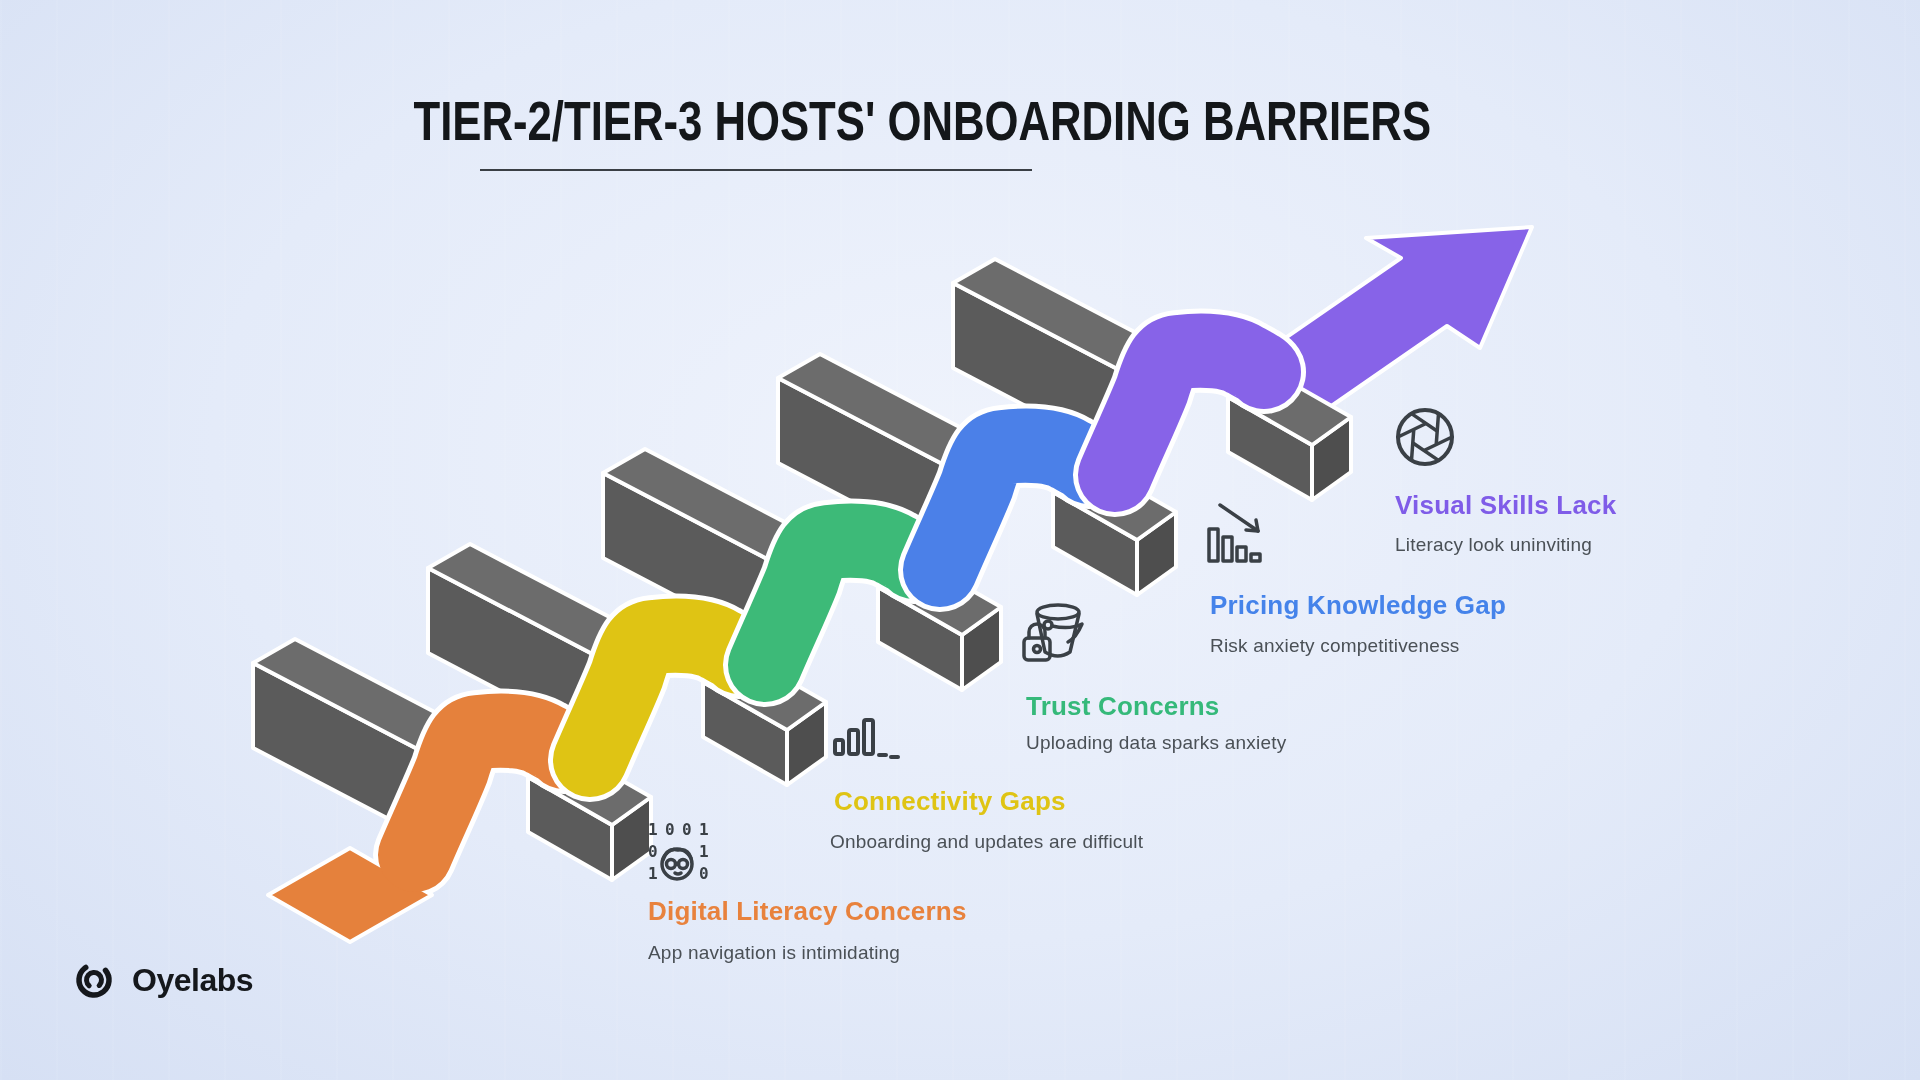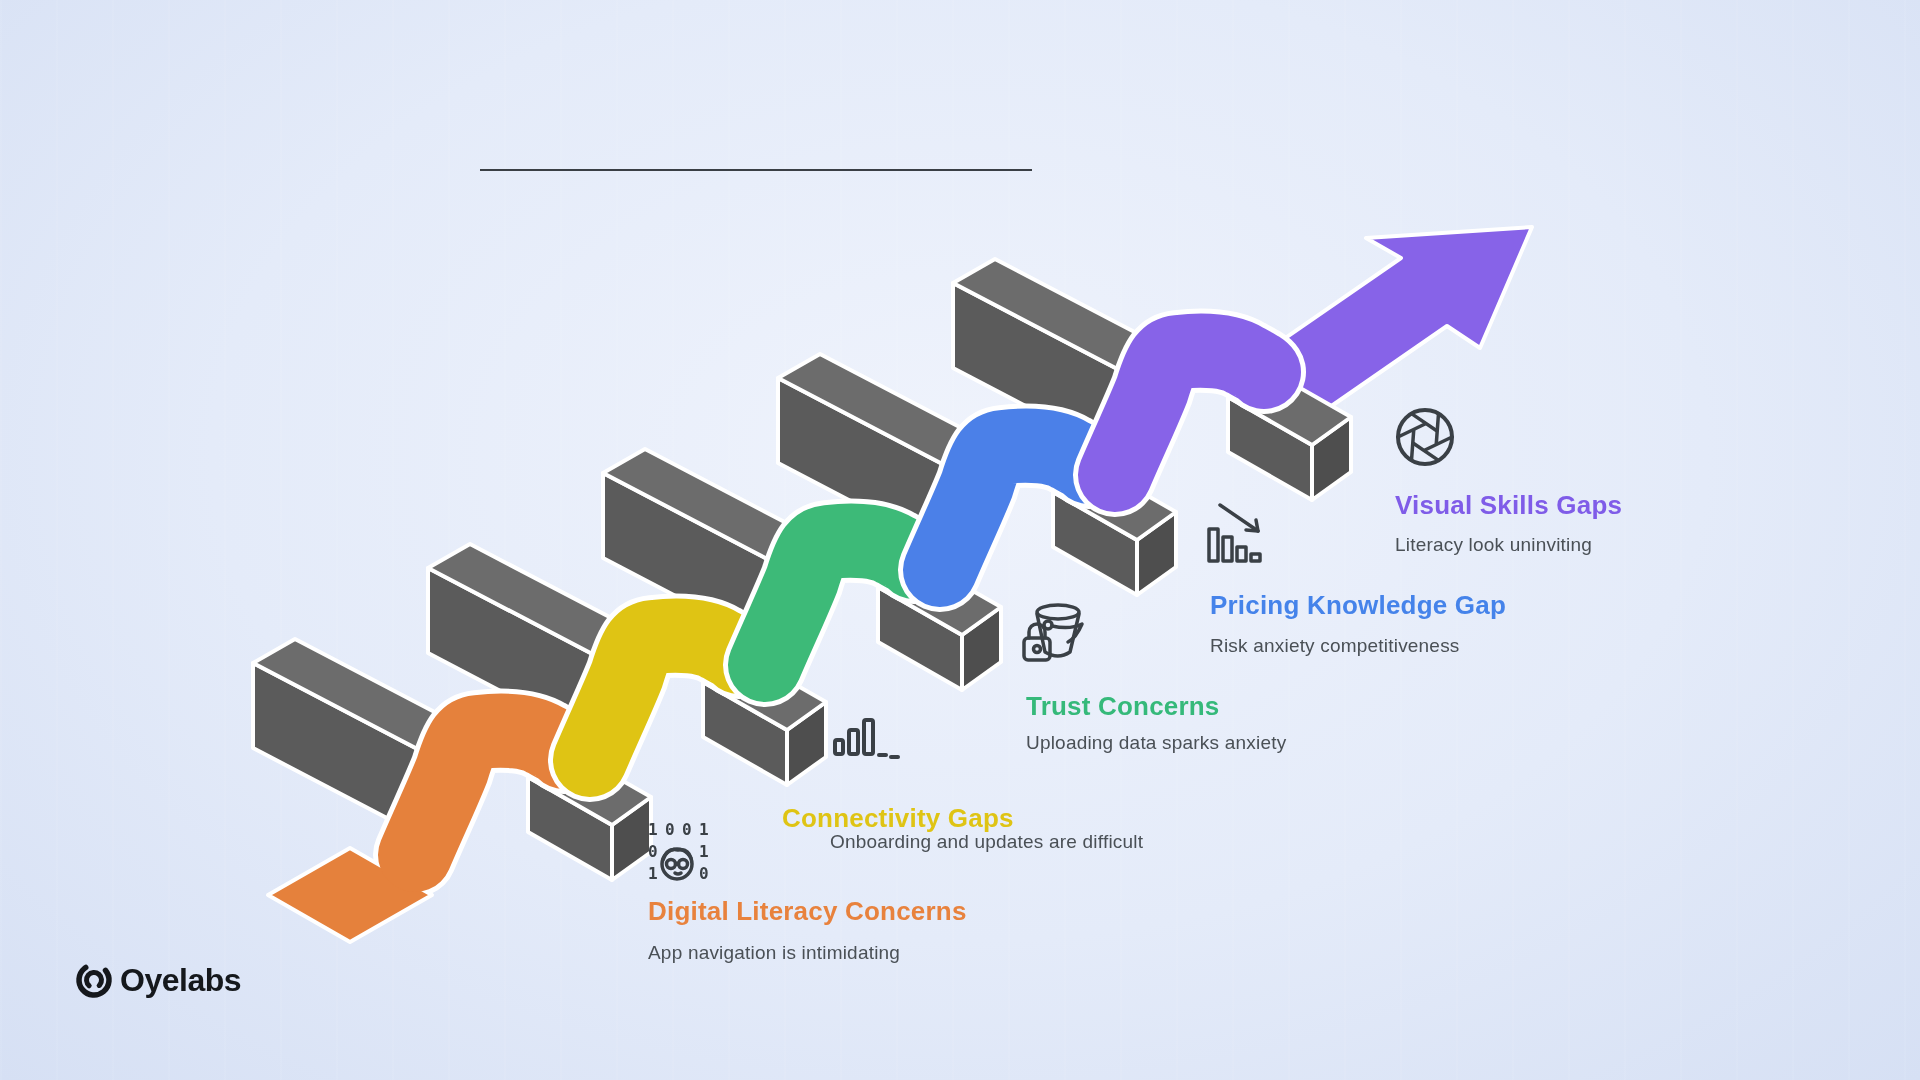--- a/index.html
+++ b/index.html
@@ -24,28 +24,31 @@
   .rib-core{fill:none;stroke:currentColor;stroke-width:74;stroke-linecap:round;}
   .tail{fill:currentColor;stroke:#FFFFFF;stroke-width:4;stroke-linejoin:round;}
   .arrow{stroke:#FFFFFF;stroke-width:4;stroke-linejoin:round;}
   .item{position:absolute;}
   .item-heading{position:absolute;font-size:26px;font-weight:700;white-space:nowrap;letter-spacing:.2px;}
   .item-desc{position:absolute;font-size:19px;font-weight:400;color:#4A5056;white-space:nowrap;letter-spacing:.2px;}
   .item-icon{position:absolute;}
   .icon-stroke{fill:none;stroke:#3A4046;stroke-width:3.5;stroke-linecap:round;stroke-linejoin:round;}
   .icon-bold{fill:none;stroke:#3A4046;stroke-width:4;stroke-linecap:round;stroke-linejoin:round;}
   .icon-digit{font-family:"DejaVu Sans Mono",monospace;font-size:16px;font-weight:700;fill:#3A4046;}
-  .logo{position:absolute;left:72px;top:958px;display:flex;align-items:center;gap:4px;}
+  .logo{position:absolute;left:72px;top:958px;display:flex;align-items:center;gap:16px;}
   .logo-text{font-size:32px;font-weight:700;color:#15181C;letter-spacing:-.5px;}
 </style>
 </head>
 <body>
 
 <div class="canvas">
 
+  <div class="title-wrap">
+    <div class="title">TIER-2/TIER-3 HOSTS' ONBOARDING BARRIERS</div>
+  </div>
   <div class="title-underline"></div>
 
   <svg class="scene" viewBox="0 0 1920 1080">
     <defs>
       <g id="barBack">
         <path class="bar-near" d="M -247,-52 L -73,39 L -73,124 L -247,33 Z"></path>
         <path class="bar-end" d="M -73,39 L -31,15 L -31,100 L -73,124 Z"></path>
         <path class="bar-top" d="M -247,-52 L -73,39 L -31,15 L -205,-76 Z"></path>
       </g>
       <g id="barFront">
@@ -118,21 +121,21 @@
   </div>
 
   <div class="item">
     <svg class="item-icon" style="left:832px;top:714px" width="70" height="50" viewBox="0 0 70 50">
       <rect class="icon-bold" x="3" y="26" width="8" height="14" rx="2"></rect>
       <rect class="icon-bold" x="17" y="16" width="9" height="24" rx="2"></rect>
       <rect class="icon-bold" x="32" y="6" width="9" height="34" rx="2"></rect>
       <path class="icon-bold" d="M47,41 L54,41"></path>
       <path class="icon-bold" d="M59,43 L66,43"></path>
     </svg>
-    <div class="item-heading" style="left: 782px; top: 786px; color: rgb(223, 196, 20); margin-top: 17px;">Connectivity Gaps</div>
+    <div class="item-heading" style="left: 834px; top: 786px; color: rgb(223, 196, 20);">Connectivity Gaps</div>
     <div class="item-desc" style="left:830px;top:831px">Onboarding and updates are difficult</div>
   </div>
 
   <div class="item">
     <svg class="item-icon" style="left:1018px;top:600px" width="74" height="72" viewBox="0 0 74 72">
       <ellipse class="icon-stroke" cx="40" cy="12" rx="21" ry="7"></ellipse>
       <path class="icon-stroke" d="M19,14 L27,52 Q40,60 52,52 L61,14"></path>
       <circle class="icon-stroke" cx="30" cy="25" r="4"></circle>
       <path class="icon-stroke" d="M34,26 Q52,30 64,24 Q58,38 50,42"></path>
       <rect class="icon-stroke" x="6" y="38" width="26" height="22" rx="4"></rect>
@@ -159,21 +162,21 @@
   <div class="item">
     <svg class="item-icon" style="left:1392px;top:404px" width="66" height="66" viewBox="0 0 66 66">
       <circle class="icon-bold" cx="33" cy="33" r="27"></circle>
       <path class="icon-stroke" d="M60,33 L33,46"></path>
       <path class="icon-stroke" d="M46.5,56.4 L21.7,39.5"></path>
       <path class="icon-stroke" d="M19.5,56.4 L21.7,26.5"></path>
       <path class="icon-stroke" d="M6,33 L33,20"></path>
       <path class="icon-stroke" d="M19.5,9.6 L44.3,26.5"></path>
       <path class="icon-stroke" d="M46.5,9.6 L44.3,39.5"></path>
     </svg>
-    <div class="item-heading" style="left: 1395px; top: 490px; color: rgb(127, 92, 232);">Visual Skills Gaps</div>
+    <div class="item-heading" style="left: 1395px; top: 490px; color: rgb(127, 92, 232);">Visual Skills Lack</div>
     <div class="item-desc" style="left:1395px;top:534px">Literacy look uninviting</div>
   </div>
 
   <div class="logo">
     <svg width="44" height="44" viewBox="0 0 44 44">
       <circle cx="22" cy="22" r="15" fill="none" stroke="#15181C" stroke-width="5.5" stroke-linecap="round" stroke-dasharray="72 22" transform="rotate(-40 22 22)"></circle>
       <circle cx="22" cy="22" r="7.5" fill="none" stroke="#15181C" stroke-width="5" stroke-linecap="round" stroke-dasharray="36 12" transform="rotate(130 22 22)"></circle>
     </svg>
     <span class="logo-text">Oyelabs</span>
   </div>

